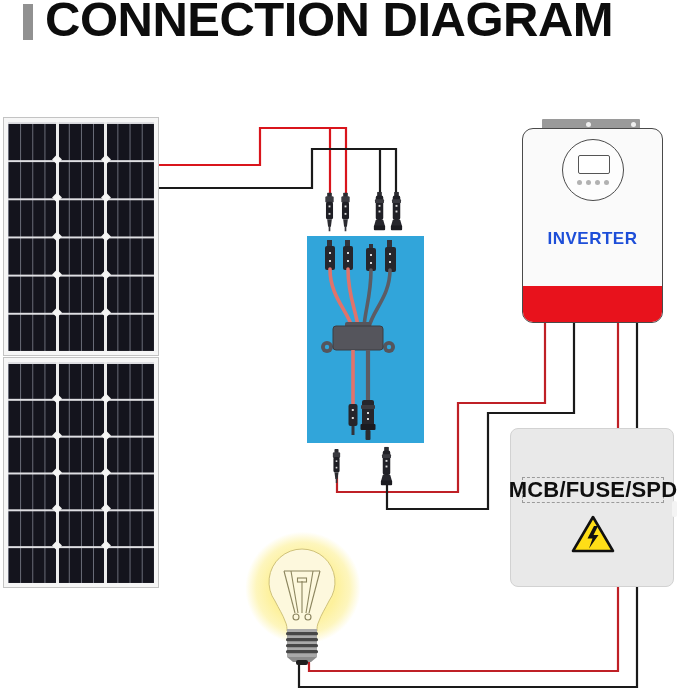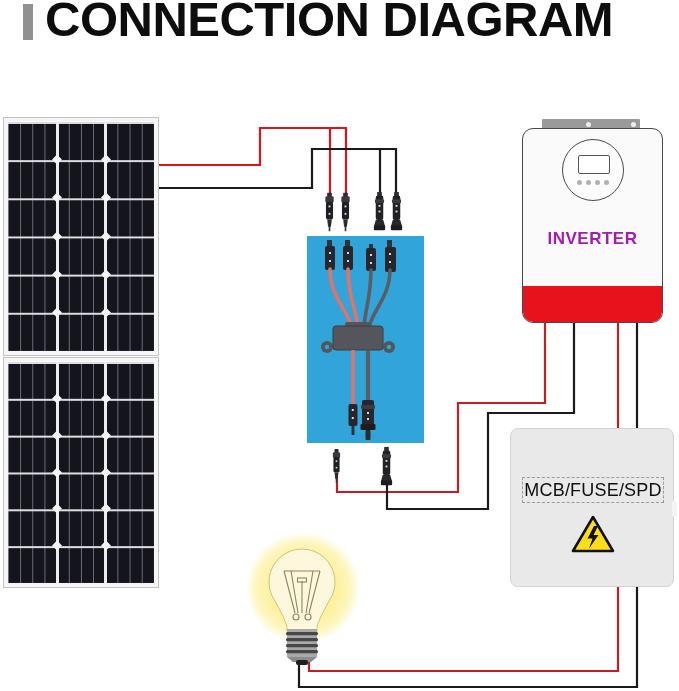--- a/index.html
+++ b/index.html
@@ -66,35 +66,35 @@
     border:1.6px solid #4a4a4a;background:#fdfdfd;
   }
   .inv-screen{
     position:absolute;left:15px;top:15px;width:30px;height:17px;background:#ffffff;
     border:1.6px solid #555;border-radius:2px;
   }
   .inv-dots{position:absolute;left:0;right:0;top:40px;display:flex;justify-content:center;gap:4px;}
   .inv-dots i{width:5px;height:5px;border-radius:50%;background:#b2b2b2;}
   .inv-label{
     position:absolute;left:0;right:0;top:100px;text-align:center;font-size:17px;
-    font-weight:800;letter-spacing:0.5px;color:#a21caf;
+    font-weight:800;letter-spacing:0.5px;color:#1d4ed8;
   }
   
   .dbox{
     position:absolute;left:510px;top:428px;width:164px;height:159px;background:#e9e9e9;
     border:1px solid #d2d2d2;border-radius:8px;box-sizing:border-box;z-index:2;
   }
   .dbox-tab{position:absolute;right:-4px;top:72px;width:5px;height:16px;background:#f4f4f4;border-radius:2px;}
   .dbox-title{
     position:absolute;left:0;right:0;top:30px;text-align:center;font-size:13px;color:#8d8d8d;
     letter-spacing:0.8px;white-space:nowrap;
   }
   .dbox-sub{
     position:absolute;left:11px;top:48px;width:140px;height:24px;border:1px dashed #9b9b9b;
-    display:flex;align-items:center;justify-content:center;font-size:18px;font-weight:400;
+    display:flex;align-items:center;justify-content:center;font-size:22px;font-weight:700;
     color:#0f0f0f;letter-spacing:0.2px;white-space:nowrap;
   }
   .warn{position:absolute;left:59px;top:84px;}
   
   .glow{
     position:absolute;left:225px;top:512px;width:156px;height:152px;border-radius:50%;z-index:2;
     background:radial-gradient(closest-side, rgba(255,248,205,1) 0%, rgba(253,240,150,0.95) 42%,
                rgba(252,238,135,0.55) 60%, rgba(255,255,255,0) 74%);
   }
   .bulb{position:absolute;left:225px;top:515px;z-index:3;}

